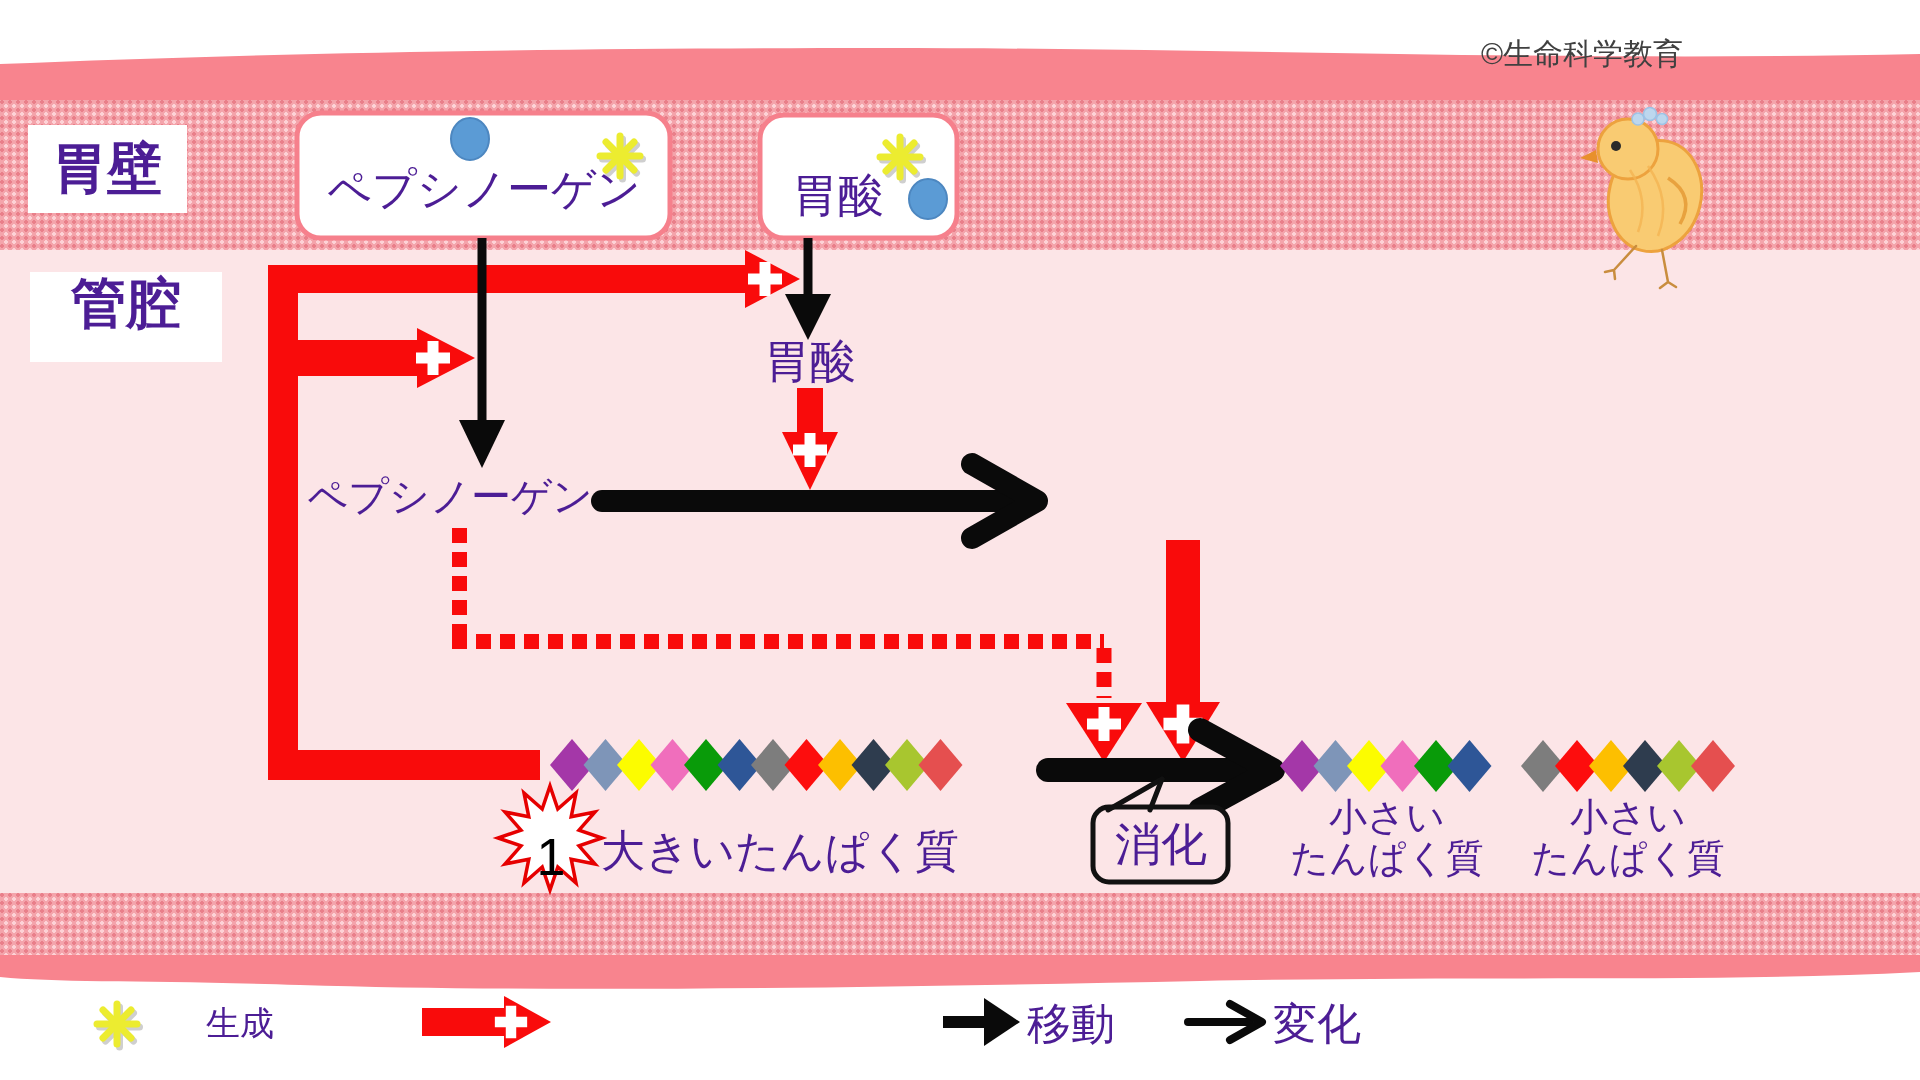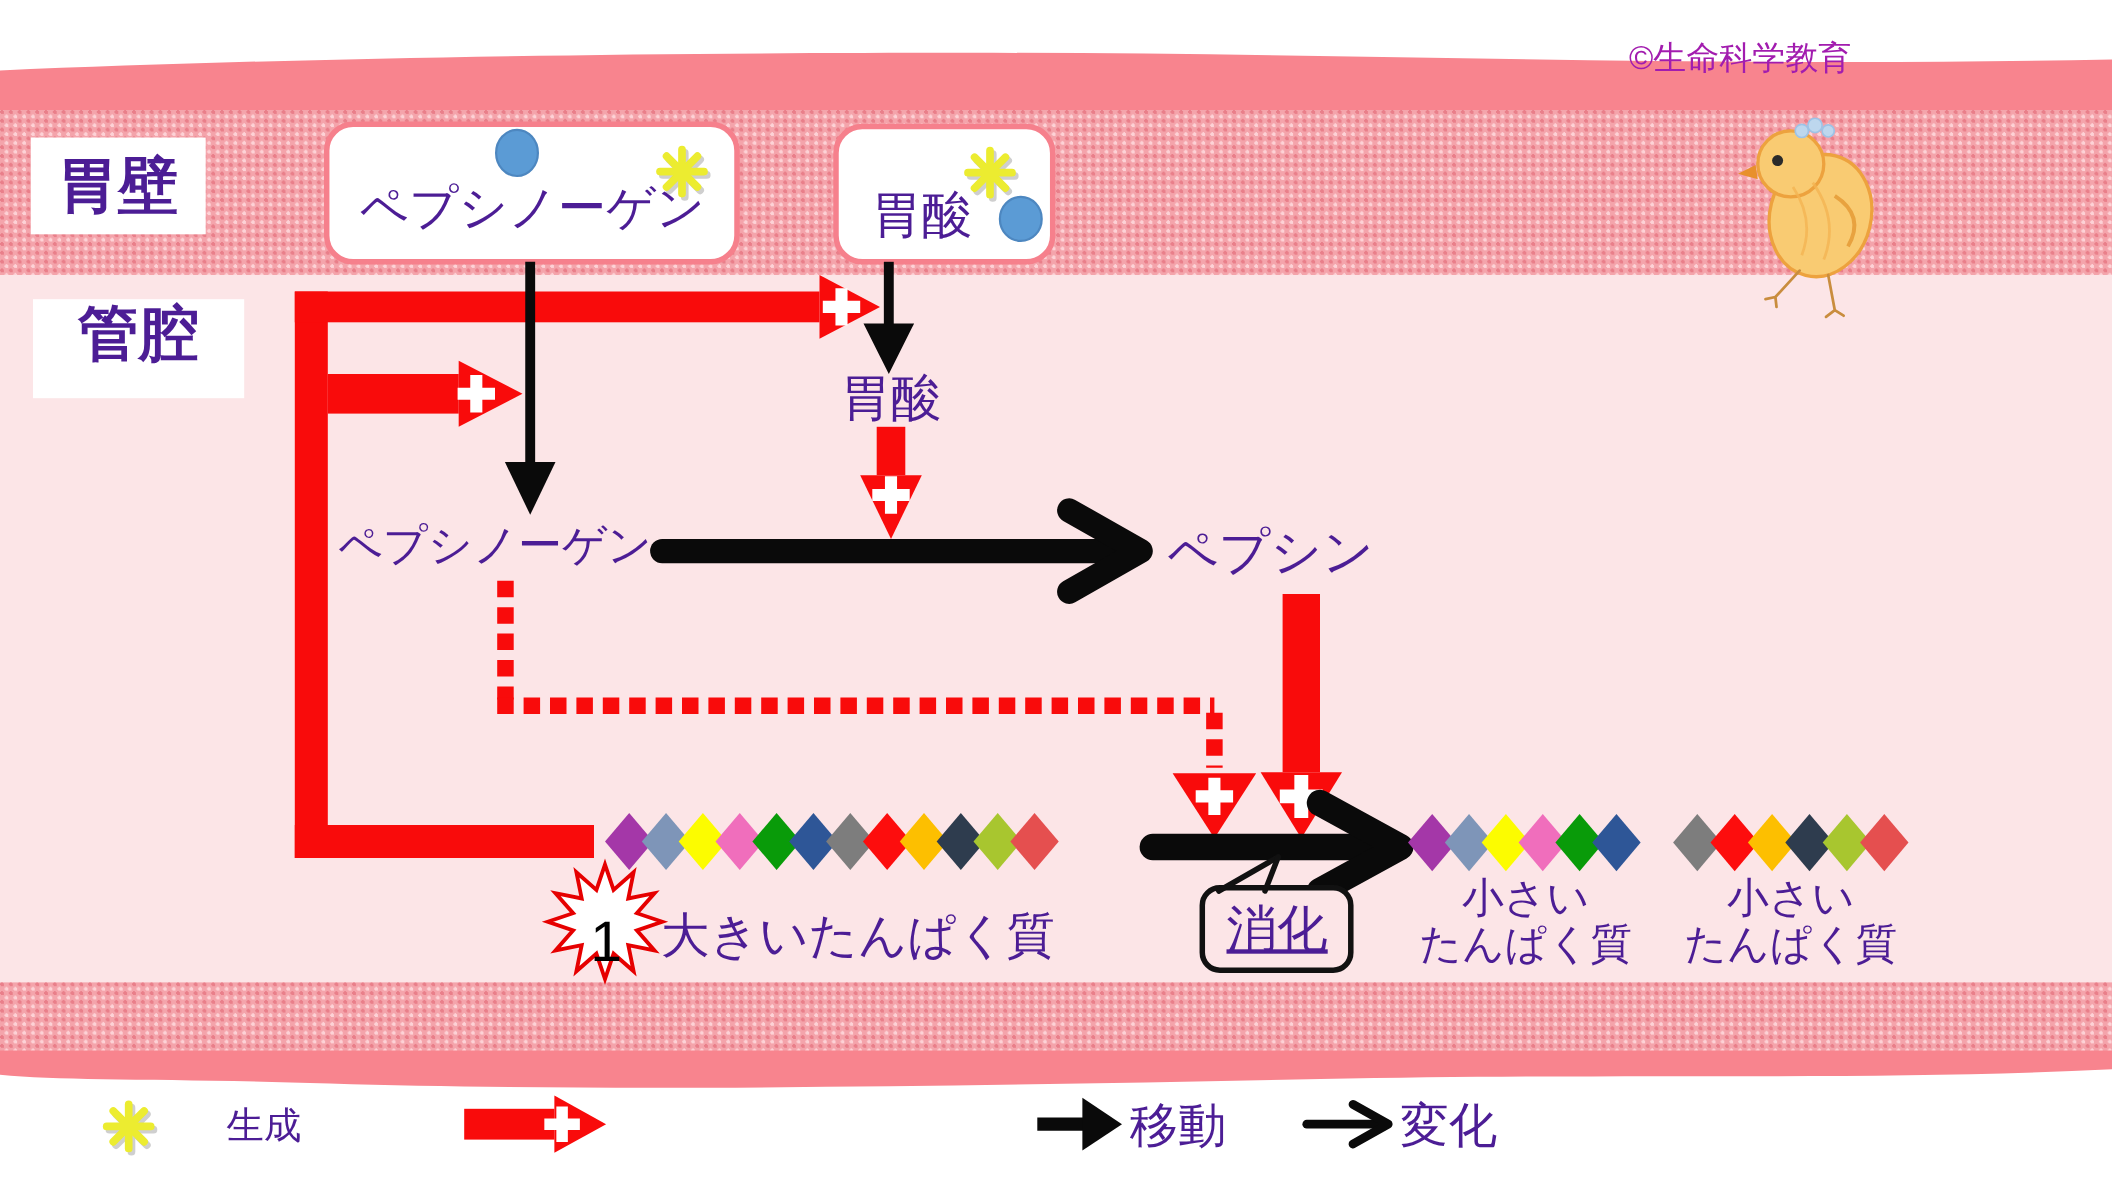--- a/index.html
+++ b/index.html
@@ -12,21 +12,21 @@
       radial-gradient(circle at 2px 2px, #fdd2d6 1.6px, transparent 1.8px);
     background-size:8px 8px,8px 8px;
     background-position:0 0,4px 4px;
   }
   #lumen{position:absolute;left:0;top:250px;width:1920px;height:643px;background:#fce5e7;}
   #band-top{position:absolute;left:0;top:92px;width:1920px;height:158px;}
   #band-bottom{position:absolute;left:0;top:893px;width:1920px;height:72px;}
   svg{position:absolute;left:0;top:0;}
   .t{position:absolute;color:#4c1d95;white-space:nowrap;transform:translate(-50%,-50%);
      text-align:center;font-weight:500;z-index:5;}
-  .rt{position:absolute;color:#a21caf;text-align:center;z-index:5;font-weight:500;}
+  .rt{position:absolute;color:#404040;text-align:center;z-index:5;font-weight:500;}
 </style>
 </head>
 <body>
 
 <div id="stage">
 
   <div id="lumen"></div>
   <div id="band-top" class="texture"></div>
   <div id="band-bottom" class="texture"></div>
 
@@ -184,28 +184,27 @@
   </div>
 
   <div class="t" style="left:107px;top:169px;font-size:55px;font-weight:600;">胃壁</div>
   <div class="t" style="left:126px;top:304px;font-size:55px;font-weight:600;">管腔</div>
 
   <div class="t" style="left:484px;top:189px;font-size:44px;">ペプシノーゲン</div>
   <div class="t" style="left:838px;top:196px;font-size:46px;">胃酸</div>
 
   <div class="t" style="left:450px;top:496px;font-size:40px;">ペプシノーゲン</div>
   <div class="t" style="left:810px;top:362px;font-size:46px;">胃酸</div>
-  <div class="t" style="left:1155px;top:502px;font-size:46px;">ペプシン</div>
 
   <div class="t" style="left:780px;top:851px;font-size:44px;">大きいたんぱく質</div>
   <div class="t" style="left:1387px;top:817px;font-size:38px;">小さい</div>
   <div class="t" style="left:1387px;top:858px;font-size:38px;">たんぱく質</div>
   <div class="t" style="left:1628px;top:817px;font-size:38px;">小さい</div>
   <div class="t" style="left:1628px;top:858px;font-size:38px;">たんぱく質</div>
 
-  <div class="t" style="left:1161px;top:845px;font-size:46px;text-decoration:underline;">消化</div>
+  <div class="t" style="left:1161px;top:845px;font-size:46px;">消化</div>
   <div class="t" style="left:551px;top:857px;font-size:52px;color:#000;">1</div>
 
   <div class="t" style="left:240px;top:1024px;font-size:34px;">生成</div>
   <div class="t" style="left:1071px;top:1024px;font-size:44px;">移動</div>
   <div class="t" style="left:1317px;top:1024px;font-size:44px;">変化</div>
 
 </div>
 
 </body></html>

